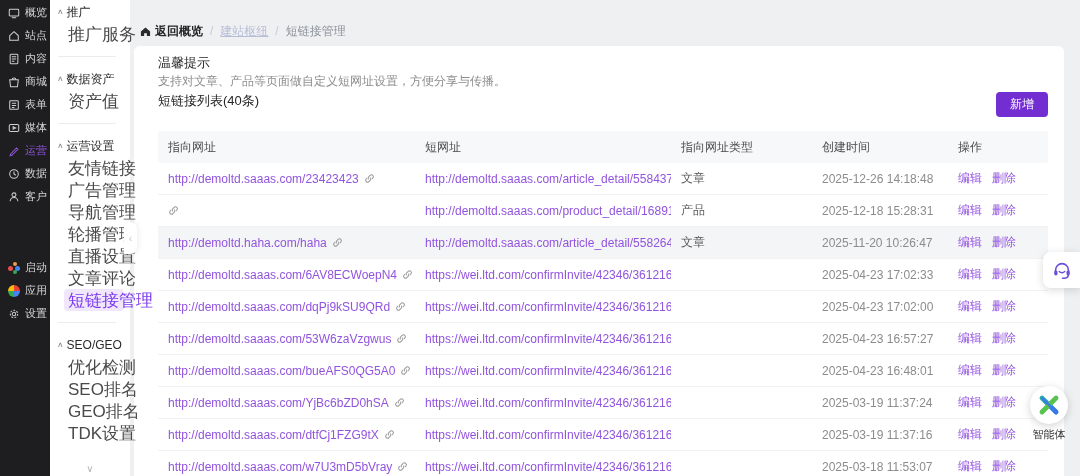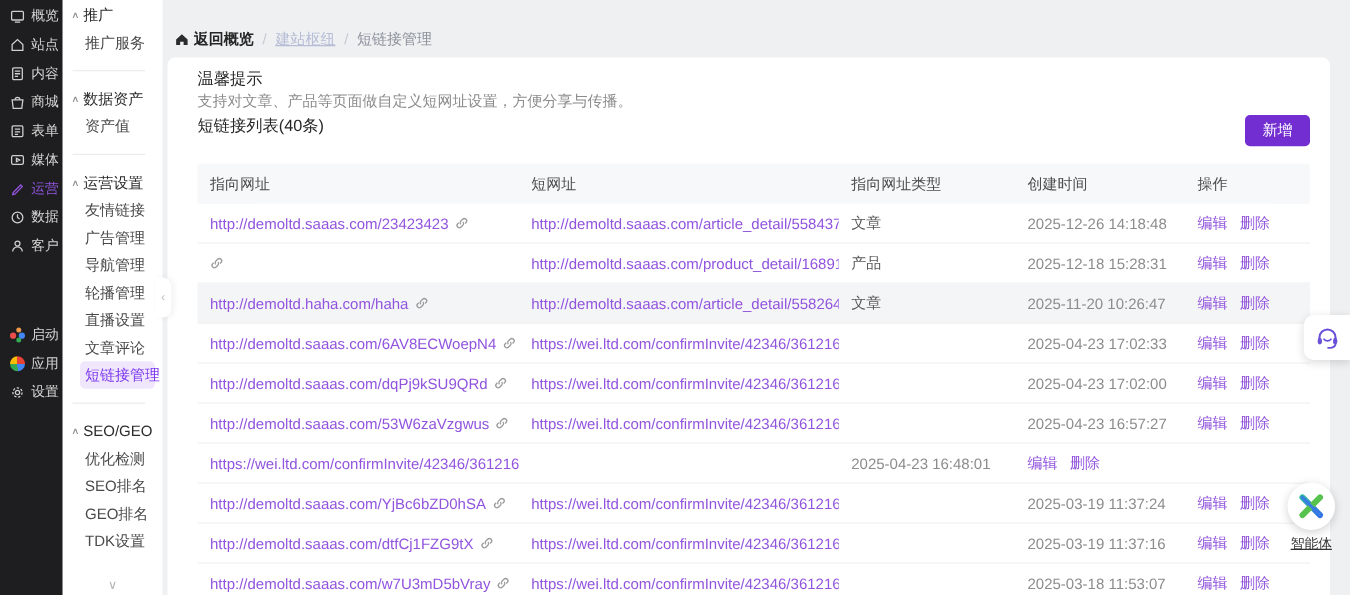--- a/index.html
+++ b/index.html
@@ -20,21 +20,21 @@
   .launch-dots i { position:absolute; border-radius:50%; }
   .launch-dots .d1 { width:5px; height:5px; background:#e94f4a; left:0; top:4px; }
   .launch-dots .d2 { width:4px; height:4px; background:#f2994a; left:5px; top:0; }
   .launch-dots .d3 { width:5px; height:5px; background:#4285f4; right:0; top:4px; }
   .launch-dots .d4 { width:4px; height:4px; background:#34a853; left:5px; bottom:0; }
 
   
   .sside { position:absolute; left:50px; top:0; width:80px; height:476px; background:#ffffff; padding-top:1px; z-index:4; }
   .ssec-title { display:flex; align-items:center; gap:3px; height:22px; padding-left:7px; color:#2b2b2b; font-size:12px; cursor:pointer; }
   .ssec-caret { color:#8a8a8a; font-size:9px; transform:scaleY(.8); }
-  .snav-item { display:flex; align-items:center; height:22px; margin:0 6px 0 14px; padding-left:4px; color:#4a4a4a; font-size:12px; cursor:pointer; border-radius:4px; white-space:nowrap; }
+  .snav-item { display:flex; align-items:center; height:22px; margin:0 6px 0 14px; padding-left:4px; color:#4a4a4a; font-size:17px; cursor:pointer; border-radius:4px; white-space:nowrap; }
   .snav-item.active { background:#f1e7fd; color:#7c3aed; }
   .sdivider { height:1px; background:#ececec; margin:11px 14px 11px 8px; }
   .sside-bottom-chevron { position:absolute; bottom:2px; left:0; right:0; text-align:center; color:#b5b5b5; font-size:10px; cursor:pointer; }
   .collapse-handle { position:absolute; left:124px; top:222px; width:13px; height:32px; background:#fff; border-radius:0 7px 7px 0; box-shadow:2px 0 5px rgba(0,0,0,.06); display:flex; align-items:center; justify-content:center; color:#c3c3c3; font-size:10px; cursor:pointer; z-index:6; }
 
   
   .main { position:absolute; left:130px; top:16px; right:0; height:476px; background:#eef0f2; }
   .breadcrumb { height:30px; display:flex; align-items:center; gap:7px; padding-left:10px; font-size:12px; }
   .bc-home { display:flex; align-items:center; gap:4px; color:#262626; font-weight:bold; cursor:pointer; }
   .bc-sep { color:#c6cad1; }
@@ -61,21 +61,21 @@
   .cell-time { color:#8c8c8c; }
   .cell-act { display:flex; gap:10px; }
   .cell-act span { color:#9254de; cursor:pointer; }
   .link-icon { display:inline-flex; flex:none; }
   .link-icon svg { width:11px; height:11px; stroke:#9b9b9b; fill:none; stroke-width:1.3; }
 
   
   .cs-float { position:absolute; right:0; top:252px; width:37px; height:36px; background:#fff; border-radius:8px 0 0 8px; box-shadow:0 2px 8px rgba(0,0,0,.15); display:flex; align-items:center; justify-content:center; cursor:pointer; z-index:9; }
   .agent-float { position:absolute; right:6px; top:386px; width:50px; text-align:center; z-index:9; cursor:pointer; }
   .agent-badge { width:38px; height:38px; margin:0 auto; background:#fff; border-radius:50%; box-shadow:0 2px 8px rgba(0,0,0,.18); display:flex; align-items:center; justify-content:center; }
-  .agent-label { font-size:11px; color:#333; margin-top:3px;text-decoration:underline; }
+  .agent-label { font-size:11px; color:#333; margin-top:3px; }
 </style>
 </head>
 <body>
 
 <div class="pside">
   <div class="pnav-item">
     <span class="pnav-icon">
         <svg viewBox="0 0 14 14">
           <rect x="1.5" y="2.5" width="11" height="8" rx="1"></rect>
           <path d="M4.5 12.5h5"></path>
@@ -357,20 +357,29 @@
             </div>
           <div class="cell-target"><a>https://wei.ltd.com/confirmInvite/42346/361216/35734</a></div>
           <div class="cell-type"></div>
           <div class="cell-time">2025-04-23 16:57:27</div>
           <div class="cell-act">
               <span>编辑</span>
               <span>删除</span>
             </div>
         </div>
         <div class="trow">
+          <div class="cell-short">
+              <a>http://demoltd.saaas.com/bueAFS0QG5A0</a>
+              <span class="link-icon">
+                <svg viewBox="0 0 14 14">
+                  <path d="M6 8.2 a2.4 2.4 0 0 1 0-3.4 l1.8-1.8 a2.4 2.4 0 0 1 3.4 3.4 l-1 1"></path>
+                  <path d="M8 5.8 a2.4 2.4 0 0 1 0 3.4 l-1.8 1.8 a2.4 2.4 0 0 1-3.4-3.4 l1-1"></path>
+                </svg>
+              </span>
+            </div>
           <div class="cell-target"><a>https://wei.ltd.com/confirmInvite/42346/361216/35734</a></div>
           <div class="cell-type"></div>
           <div class="cell-time">2025-04-23 16:48:01</div>
           <div class="cell-act">
               <span>编辑</span>
               <span>删除</span>
             </div>
         </div>
         <div class="trow">
           <div class="cell-short">

